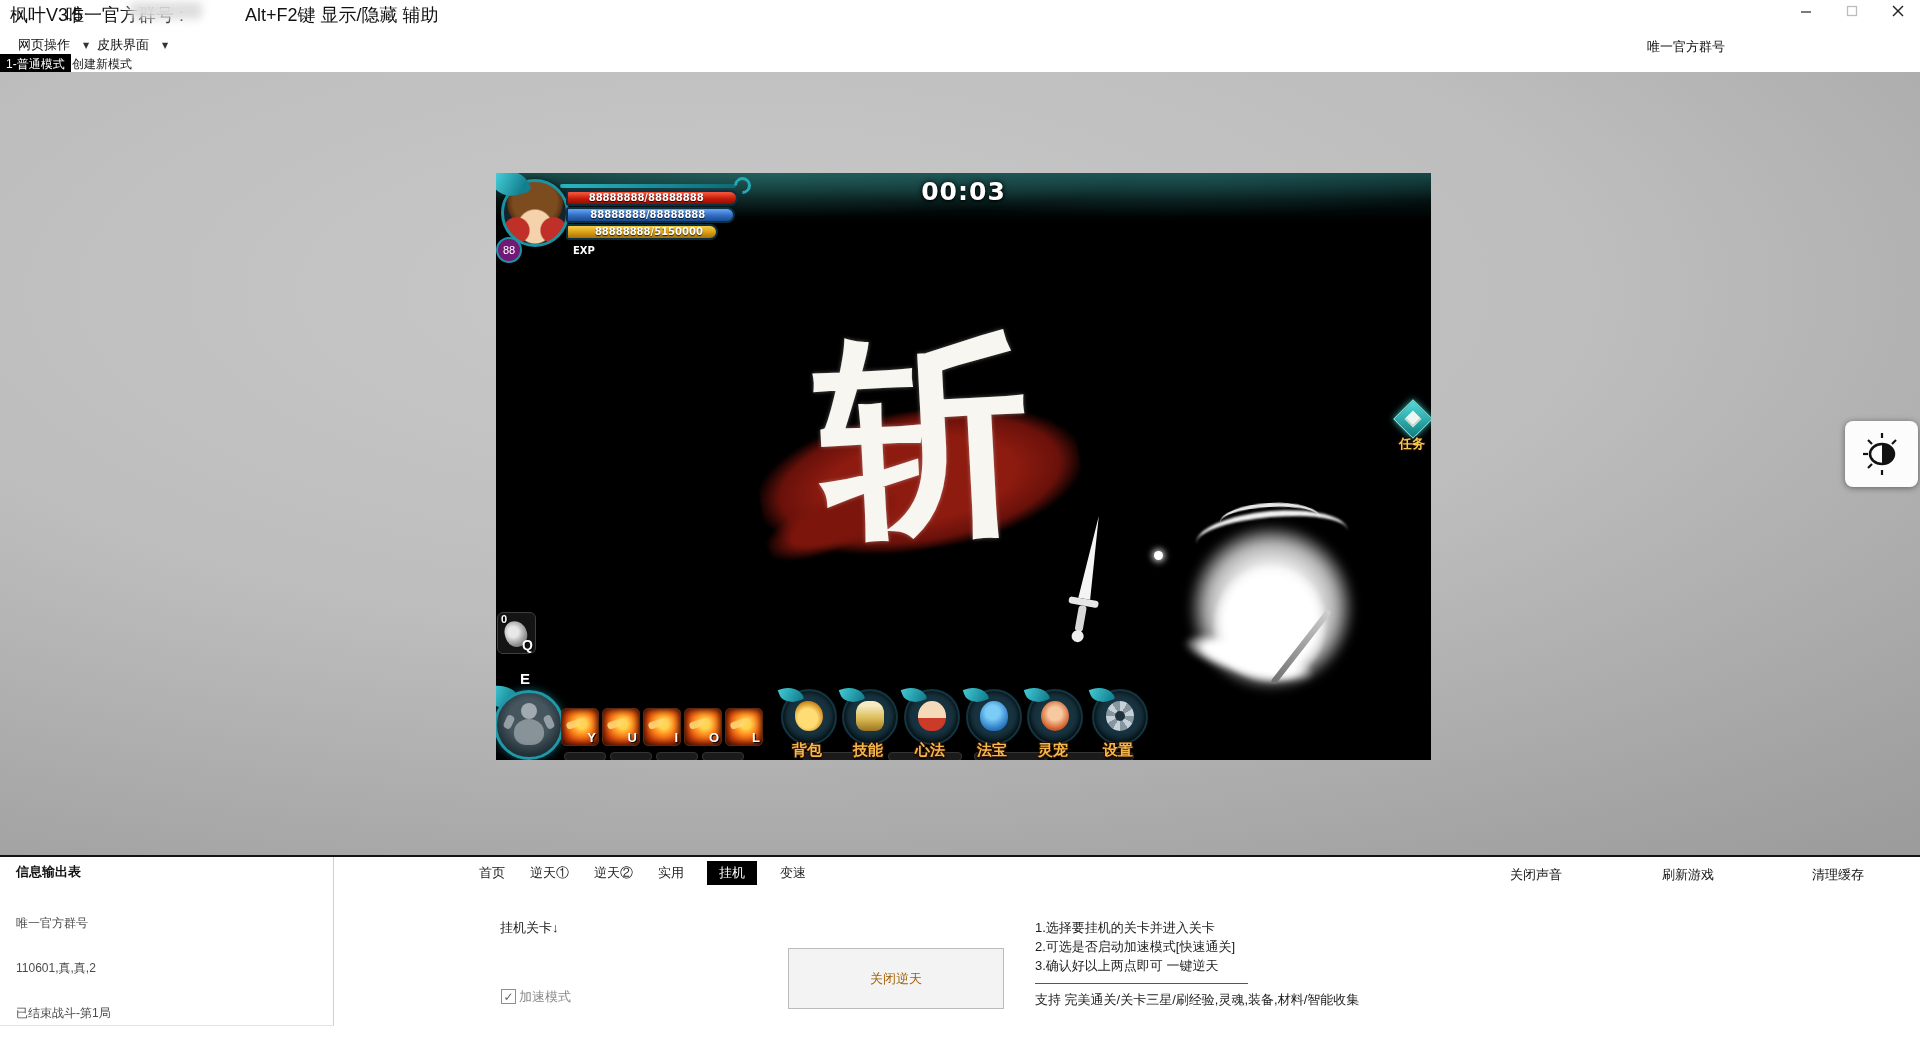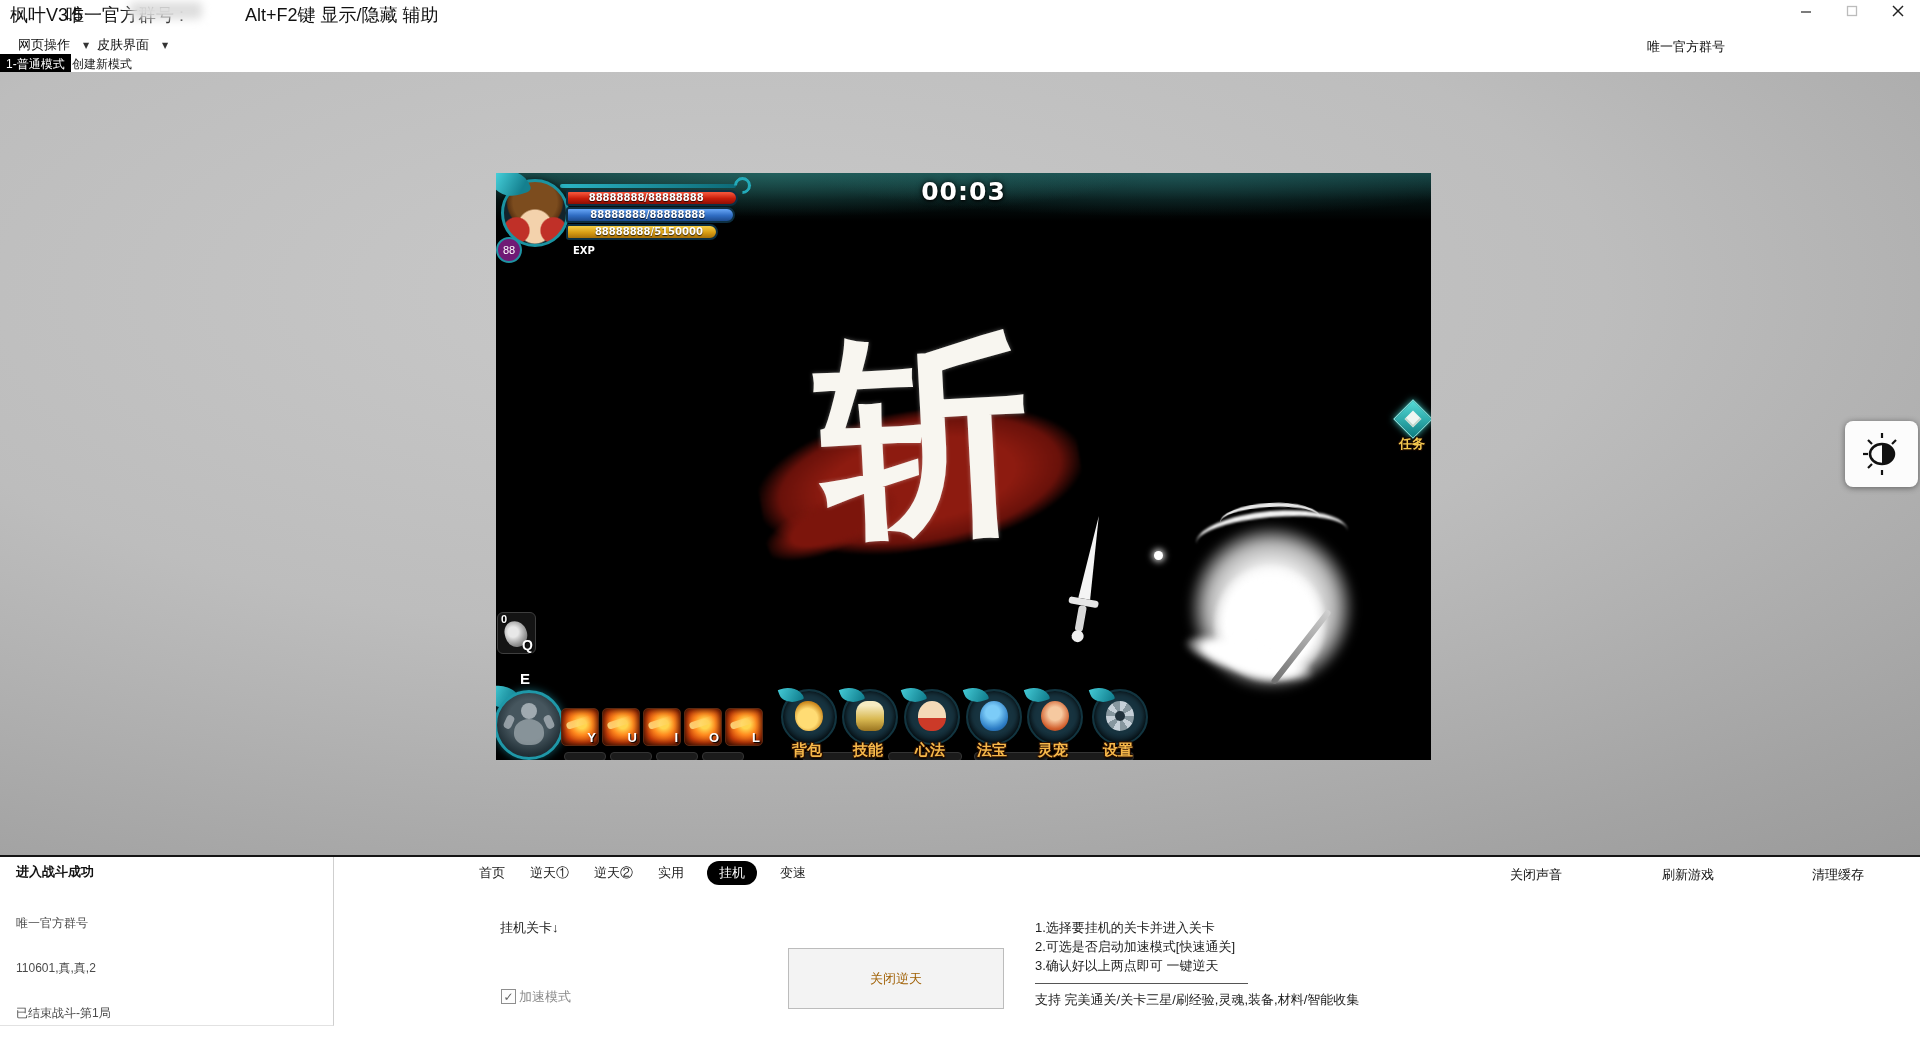--- a/index.html
+++ b/index.html
@@ -159,21 +159,21 @@
   .brightness{position:absolute;left:1845px;top:421px;width:73px;height:66px;background:#fcfcfc;
     border-radius:8px;box-shadow:0 1px 6px rgba(0,0,0,.45);display:flex;align-items:center;justify-content:center;}
 
   
   .bottom{position:absolute;left:0;top:855px;width:1920px;height:185px;background:#fff;border-top:2px solid #141414;}
   .logbox{position:absolute;left:0;top:0;width:333px;height:168px;border-right:1px solid #cfcfcf;border-bottom:1px solid #e2e2e2;}
   .log-title{position:absolute;left:16px;top:6px;font-size:13px;font-weight:bold;color:#111;}
   .log-lines{position:absolute;left:16px;top:29px;font-size:12px;line-height:15px;color:#4a4a4a;white-space:pre;}
   .ftabs{position:absolute;left:477px;top:4px;height:24px;display:flex;align-items:center;gap:21px;font-size:13px;color:#222;}
   .ftab{padding:3px 2px;}
-  .ftab.active{background:#000;color:#fff;padding:3px 12px;border-radius:12px;}
+  .ftab.active{background:#000;color:#fff;padding:3px 12px;}
   .blink{position:absolute;top:9px;font-size:13px;color:#111;}
   .form-label{position:absolute;left:500px;top:62px;font-size:13px;color:#222;}
   .stage-select{position:absolute;left:500px;top:88px;width:272px;height:30px;background:#fff;border:1px solid #5b9bd5;box-sizing:border-box;}
   .stage-value{position:absolute;left:1px;top:1px;bottom:1px;right:25px;background:#b4b4b4;color:#3a3a3a;
     font-size:13px;display:flex;align-items:center;padding-left:6px;}
   .stage-chevron{position:absolute;right:0;top:0;width:24px;height:100%;display:flex;align-items:center;justify-content:center;}
   .speed-check{position:absolute;left:501px;top:132px;width:13px;height:13px;border:1px solid #8e8e8e;background:#fdfdfd;
     display:flex;align-items:center;justify-content:center;}
   .speed-check .mark{font-family:"DejaVu Sans",sans-serif;font-size:12px;line-height:12px;color:#5f5f5f;font-weight:bold;}
   .speed-label{position:absolute;left:519px;top:131px;font-size:13px;color:#8a8a8a;}
@@ -349,21 +349,21 @@
       <line x1="4" y1="23" x2="9" y2="23"></line>
       <line x1="9" y1="9" x2="13" y2="13"></line>
         <line x1="9" y1="37" x2="13" y2="33"></line>
       <line x1="37" y1="9" x2="33" y2="13"></line>
     </g>
   </svg>
 </div>
 
 <div class="bottom">
   <div class="logbox">
-    <div class="log-title">进入战斗成功</div>
+    <div class="log-title">信息输出表</div>
     <div class="log-lines">
       <div>唯一官方群号</div>
       <div>110601,真,真,2</div>
       <div>已结束战斗-第1局</div>
       
       
       
       
       
     </div>

